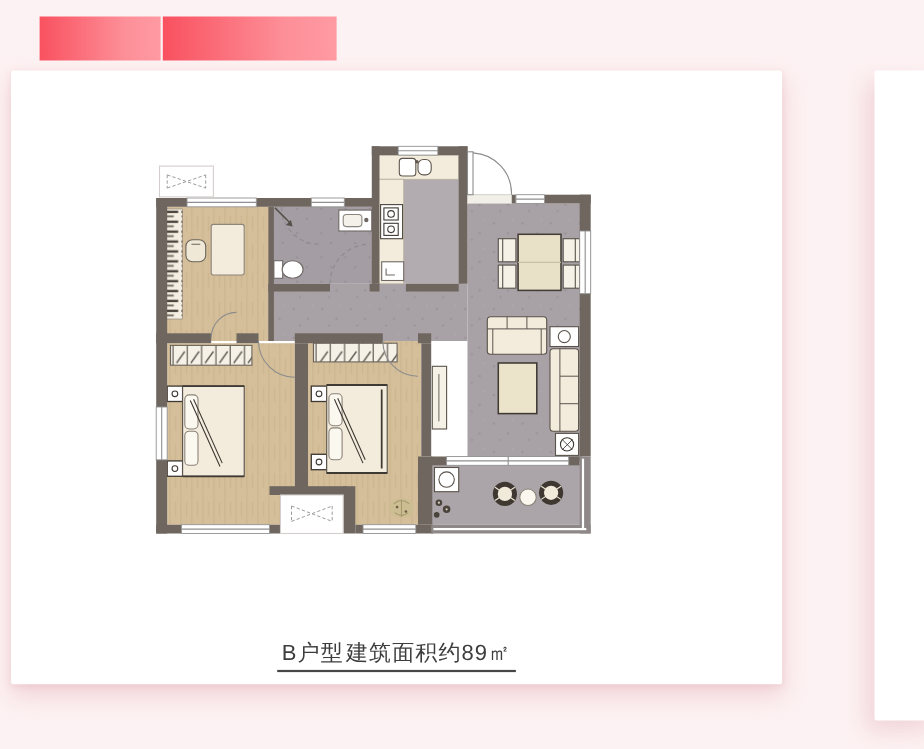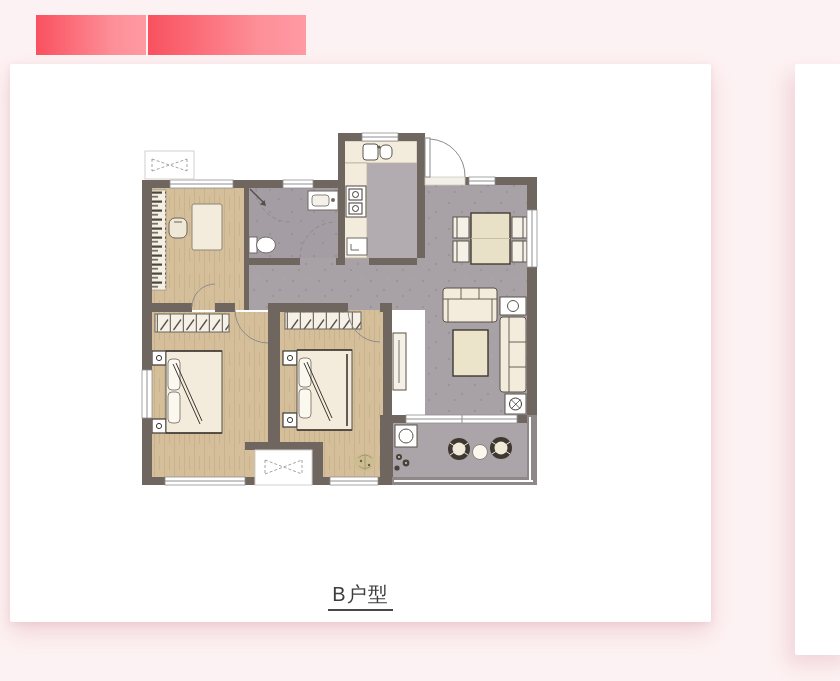--- a/index.html
+++ b/index.html
@@ -324,19 +324,20 @@
         <g>
           <rect x="123" y="332" width="57" height="35" fill="#ffffff" stroke="#d4cecd"></rect>
           <path d="M133 342 L170 356 M133 356 L170 342 M133 342 v14 M170 342 v14" stroke="#9a9a9a" stroke-width="0.9" stroke-dasharray="3 2" fill="none"></path>
         </g>
       </svg>
     </div>
 
     <div class="caption">
       <div class="caption-inner">
         <span>B户型</span>
+        <span>建筑面积约89㎡</span>
       </div>
     </div>
   </div>
 
   <div class="card-next"></div>
 
 </div>
 
 </body></html>

